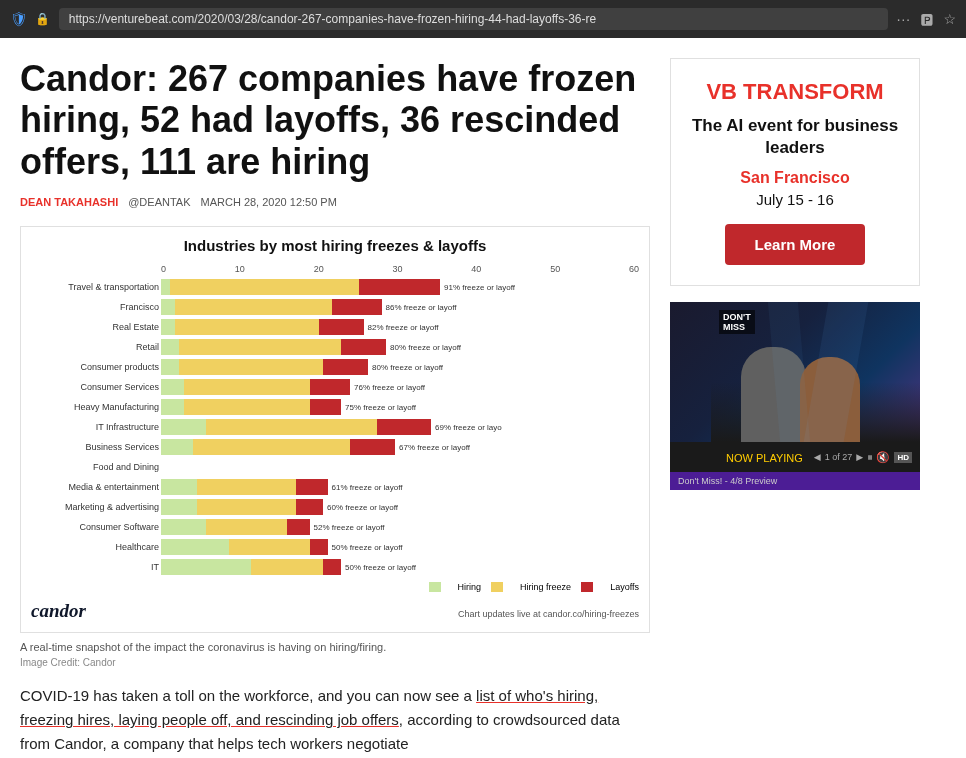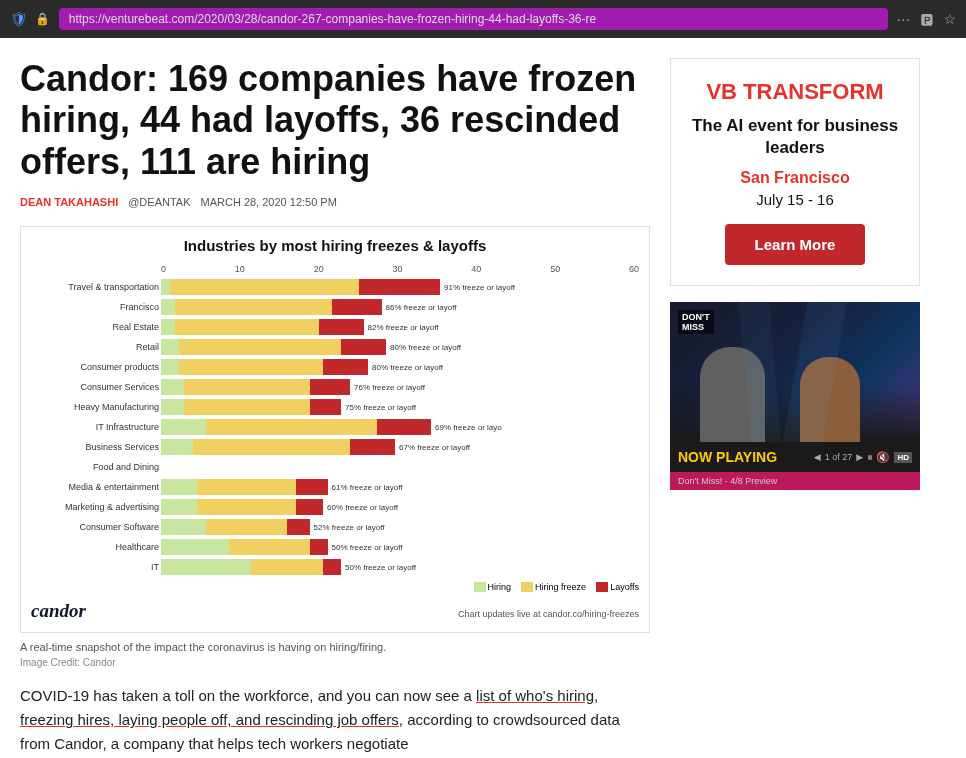--- a/index.html
+++ b/index.html
@@ -8,21 +8,21 @@
     
     .browser-chrome {
       background: #2b2b2b;
       height: 38px;
       display: flex;
       align-items: center;
       padding: 0 10px;
       gap: 8px;
     }
     .browser-url-bar {
-      background: #a21caf;
+      background: #404040;
       border-radius: 4px;
       color: #ddd;
       font-size: 12px;
       padding: 4px 10px;
       flex: 1;
       white-space: nowrap;
       overflow: hidden;
       text-overflow: ellipsis;
     }
     .browser-icons {
@@ -148,21 +148,21 @@
     .chart-legend {
       display: flex;
       justify-content: flex-end;
       gap: 10px;
       margin-top: 6px;
       font-size: 9px;
     }
     .legend-item {
       display: flex;
       align-items: center;
-      gap: 2px;
+      gap: 17px;
     }
     .legend-color {
       width: 12px;
       height: 10px;
       display: inline-block;
     }
 
     .candor-logo {
       font-size: 19px;
       color: #0f172a;
@@ -256,20 +256,21 @@
       display: flex;
       align-items: flex-end;
     }
     .video-thumbnail-inner {
       width: 100%;
       height: 100%;
       position: relative;
       display: flex;
       justify-content: center;
       align-items: center;
+      margin-left: 41px;
     }
     .abc-watermark {
       position: absolute;
       top: 8px;
       left: 8px;
       background: rgba(0,0,0,0.6);
       color: #fff;
       font-size: 9px;
       font-weight: 700;
       padding: 2px 4px;
@@ -282,21 +283,21 @@
       justify-content: space-between;
     }
     .hd-badge {
       background: #555;
       color: #fff;
       font-size: 8px;
       padding: 1px 3px;
       font-weight: 700;
     }
     .video-title-bar {
-      background: #be185d;
+      background: #4c1d95;
       color: #ccc;
       font-size: 9px;
       padding: 4px 8px;
     }
   </style>
 </head>
 <body>
 
 <div class="browser-chrome">
   <span style="color:#4a9eff;font-size:14px;">🛡</span>
@@ -306,21 +307,21 @@
     <span>···</span>
     <span>🅿</span>
     <span>☆</span>
   </div>
 </div>
 
 <div class="content-area">
 
   <div class="main-article">
 
-    <h1 class="article-title">Candor: 169 companies have frozen hiring, 44 had layoffs, 36 rescinded offers, 111 are hiring</h1>
+    <h1 class="article-title">Candor: 267 companies have frozen hiring, 52 had layoffs, 36 rescinded offers, 111 are hiring</h1>
 
     <div class="byline">
       <span class="author">DEAN TAKAHASHI</span>
       <span class="handle">@DEANTAK</span>
       <span class="date">MARCH 28, 2020 12:50 PM</span>
     </div>
 
     <div class="chart-container">
       <div class="chart-title">Industries by most hiring freezes &amp; layoffs</div>
 
@@ -514,21 +515,21 @@
           <div style="position:absolute;bottom:0;left:0;right:0;height:60px;background:linear-gradient(to top,#1a1a1a,transparent);"></div>
           <div style="position:absolute;bottom:0;left:30px;width:65px;height:95px;background:#606060;border-radius:30px 30px 0 0;"></div>
           <div style="position:absolute;bottom:0;right:60px;width:60px;height:85px;background:#8B5e3c;border-radius:28px 28px 0 0;"></div>
 
           <div style="position:absolute;top:0;left:50%;width:40px;height:100%;background:rgba(100,180,255,0.08);transform:skewX(-10deg);"></div>
           <div style="position:absolute;top:0;left:30%;width:30px;height:100%;background:rgba(100,180,255,0.06);transform:skewX(5deg);"></div>
         </div>
       </div>
       <div class="video-bar">
         <div>
-          <span style="font-size:14px;color:#ffcc00;font-weight:700;">NOW PLAYING</span>
+          <span style="font-size:11px;color:#ffcc00;font-weight:400;margin-left:48px;">NOW PLAYING</span>
         </div>
         <div style="display:flex;align-items:center;gap:4px;">
           <span style="color:#aaa;font-size:9px;">◀</span>
           <span style="color:#aaa;font-size:9px;">1 of 27</span>
           <span style="color:#aaa;font-size:9px;">▶</span>
           <span style="color:#aaa;font-size:11px;">⏸</span>
           <span style="color:#aaa;font-size:11px;">🔇</span>
           <span class="hd-badge">HD</span>
         </div>
       </div>

